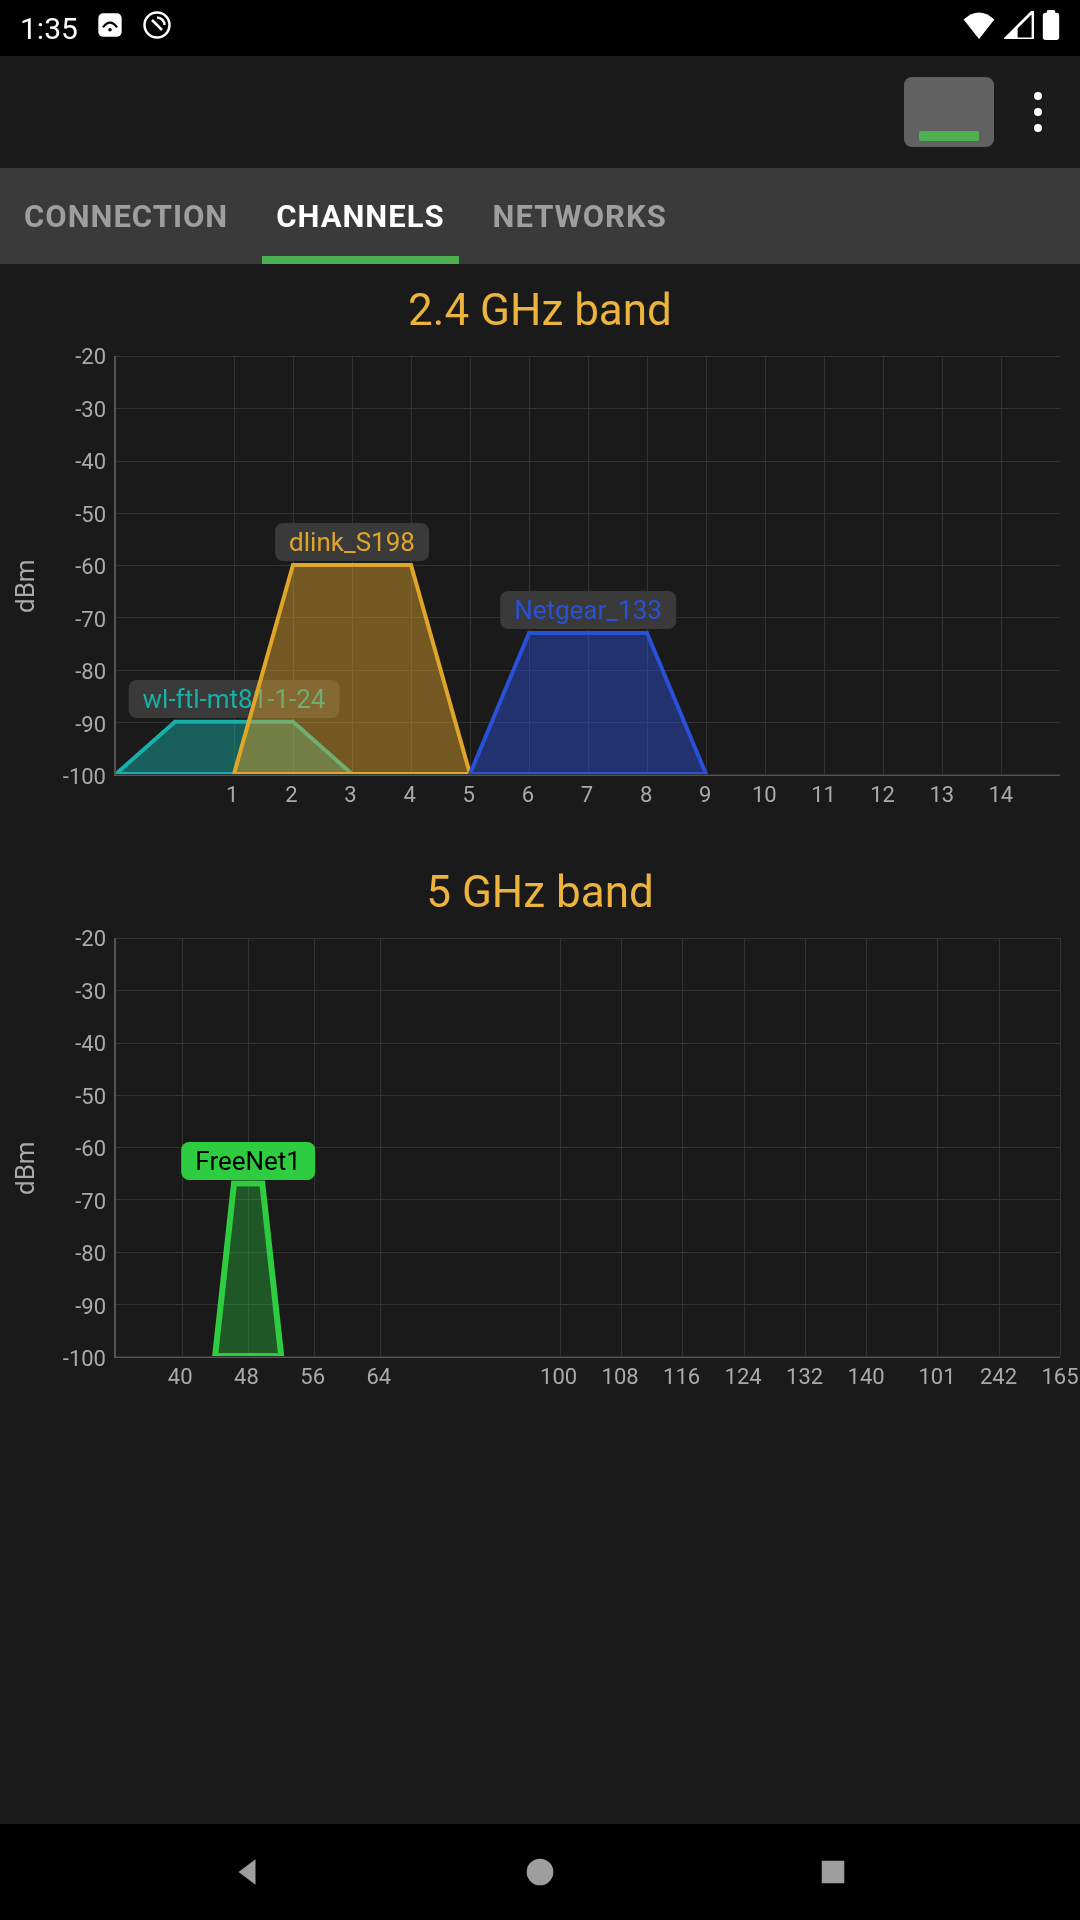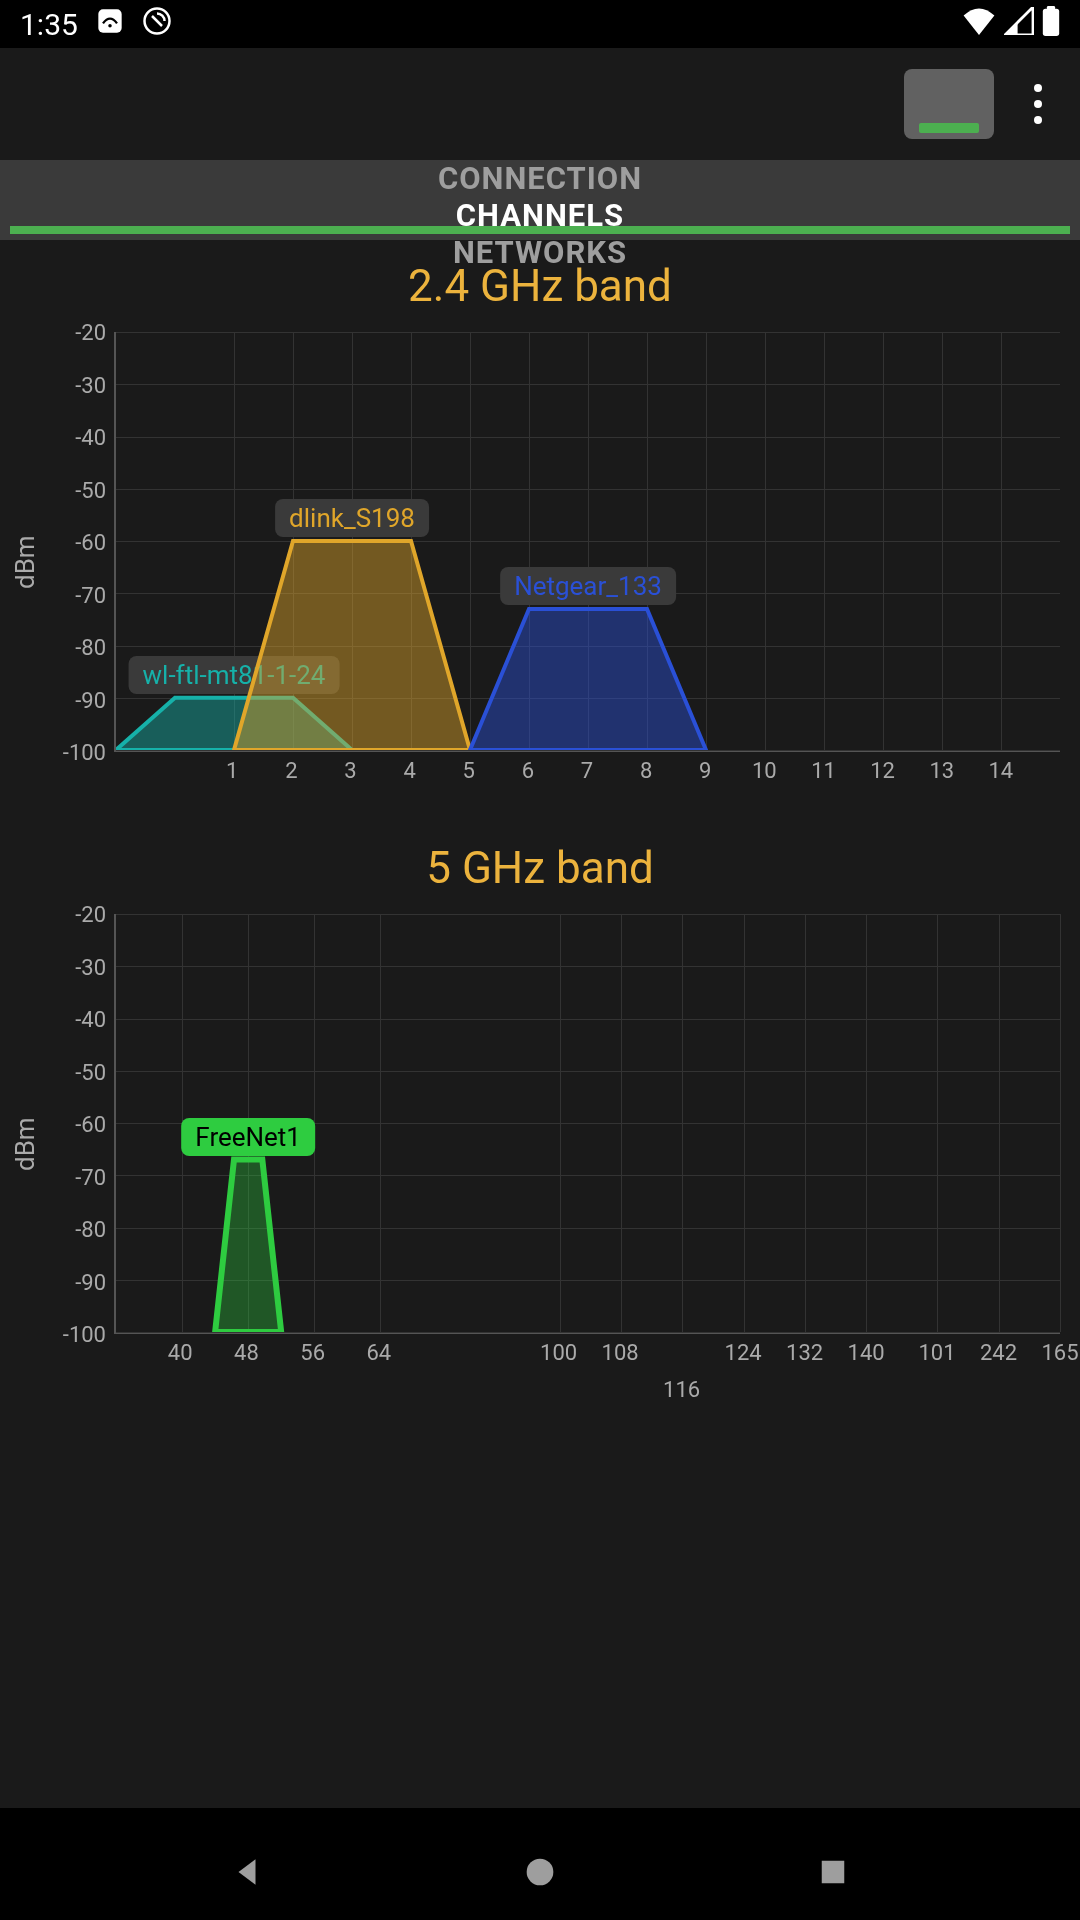--- a/index.html
+++ b/index.html
@@ -1,33 +1,33 @@
 <!DOCTYPE html>
 <html><head>
 <meta charset="utf-8">
 <style>
   * { margin: 0; padding: 0; box-sizing: border-box; }
   html, body { width: 1080px; height: 1920px; background: #000; font-family: Roboto, Arial, sans-serif; overflow: hidden; }
   
   
-  .status-bar { height: 48px; background: #000; display: flex; align-items: center; padding: 0 20px; color: #fff; font-size: 30px; }
+  .status-bar { height: 56px; background: #000; display: flex; align-items: center; padding: 0 20px; color: #fff; font-size: 30px; }
   .status-left { display: flex; align-items: center; gap: 18px; }
   .status-right { margin-left: auto; display: flex; align-items: center; gap: 8px; }
   
   
   .app-bar { height: 112px; background: #1a1a1a; display: flex; align-items: center; padding: 0 28px; }
   .app-title { color: #fff; font-size: 40px; font-weight: 400; }
   .app-bar-right { margin-left: auto; display: flex; align-items: center; gap: 30px; }
   .action-icon-box { width: 90px; height: 70px; background: #616161; border-radius: 8px; position: relative; display: flex; align-items: flex-end; justify-content: center; padding-bottom: 6px; }
   .action-icon-bar { width: 60px; height: 10px; background: #4caf50; border-radius: 2px; }
   .overflow-menu { display: flex; flex-direction: column; gap: 8px; padding: 0 10px; }
   .overflow-dot { width: 8px; height: 8px; background: #fff; border-radius: 50%; }
   
   
-  .tabs { height: 80px; background: #3a3a3a; display: flex; flex-direction: column; }
+  .tabs { height: 96px; background: #3a3a3a; display: flex; }
   .tab { flex: 0 0 auto; padding: 0 24px; display: flex; align-items: center; justify-content: center; font-size: 31px; font-weight: 700; letter-spacing: 1px; color: #9e9e9e; position: relative; }
   .tab.active { color: #fff; }
   .tab.active::after { content: ''; position: absolute; bottom: 0; left: 10px; right: 10px; height: 8px; background: #4caf50; }
   
   
   .content { background: #1a1a1a; height: calc(1920px - 48px - 112px - 96px - 96px); overflow: hidden; }
   .chart-section { padding: 20px 10px 30px 10px; }
   .chart-title { color: #ecb33d; font-size: 44px; text-align: center; margin-bottom: 20px; font-weight: 400; }
   .chart-wrap { position: relative; height: 460px; display: flex; }
   .y-label { writing-mode: vertical-rl; transform: rotate(180deg); color: #aaa; font-size: 26px; text-align: center; width: 40px; }
@@ -225,21 +225,21 @@
             </svg>
             <div class="network-label" style="left: 132.16px; top: 245.575px; background: rgb(46, 204, 64); color: rgb(0, 0, 0);">FreeNet1</div>
           </div>
         <div class="x-axis" id="xaxis-5">
             <div class="x-tick" style="left: 7%;">40</div>
             <div class="x-tick" style="left: 14%;">48</div>
             <div class="x-tick" style="left: 21%;">56</div>
             <div class="x-tick" style="left: 28%;">64</div>
             <div class="x-tick" style="left: 47%;">100</div>
             <div class="x-tick" style="left: 53.5%;">108</div>
-            <div class="x-tick" style="left: 60%; margin-top: 37px;">116</div>
+            <div class="x-tick" style="left: 60%;">116</div>
             <div class="x-tick" style="left: 66.5%;">124</div>
             <div class="x-tick" style="left: 73%;">132</div>
             <div class="x-tick" style="left: 79.5%;">140</div>
             <div class="x-tick" style="left: 87%;">101</div>
             <div class="x-tick" style="left: 93.5%;">242</div>
             <div class="x-tick" style="left: 100%;">165</div>
           </div>
       </div>
     </div>
   </div>

